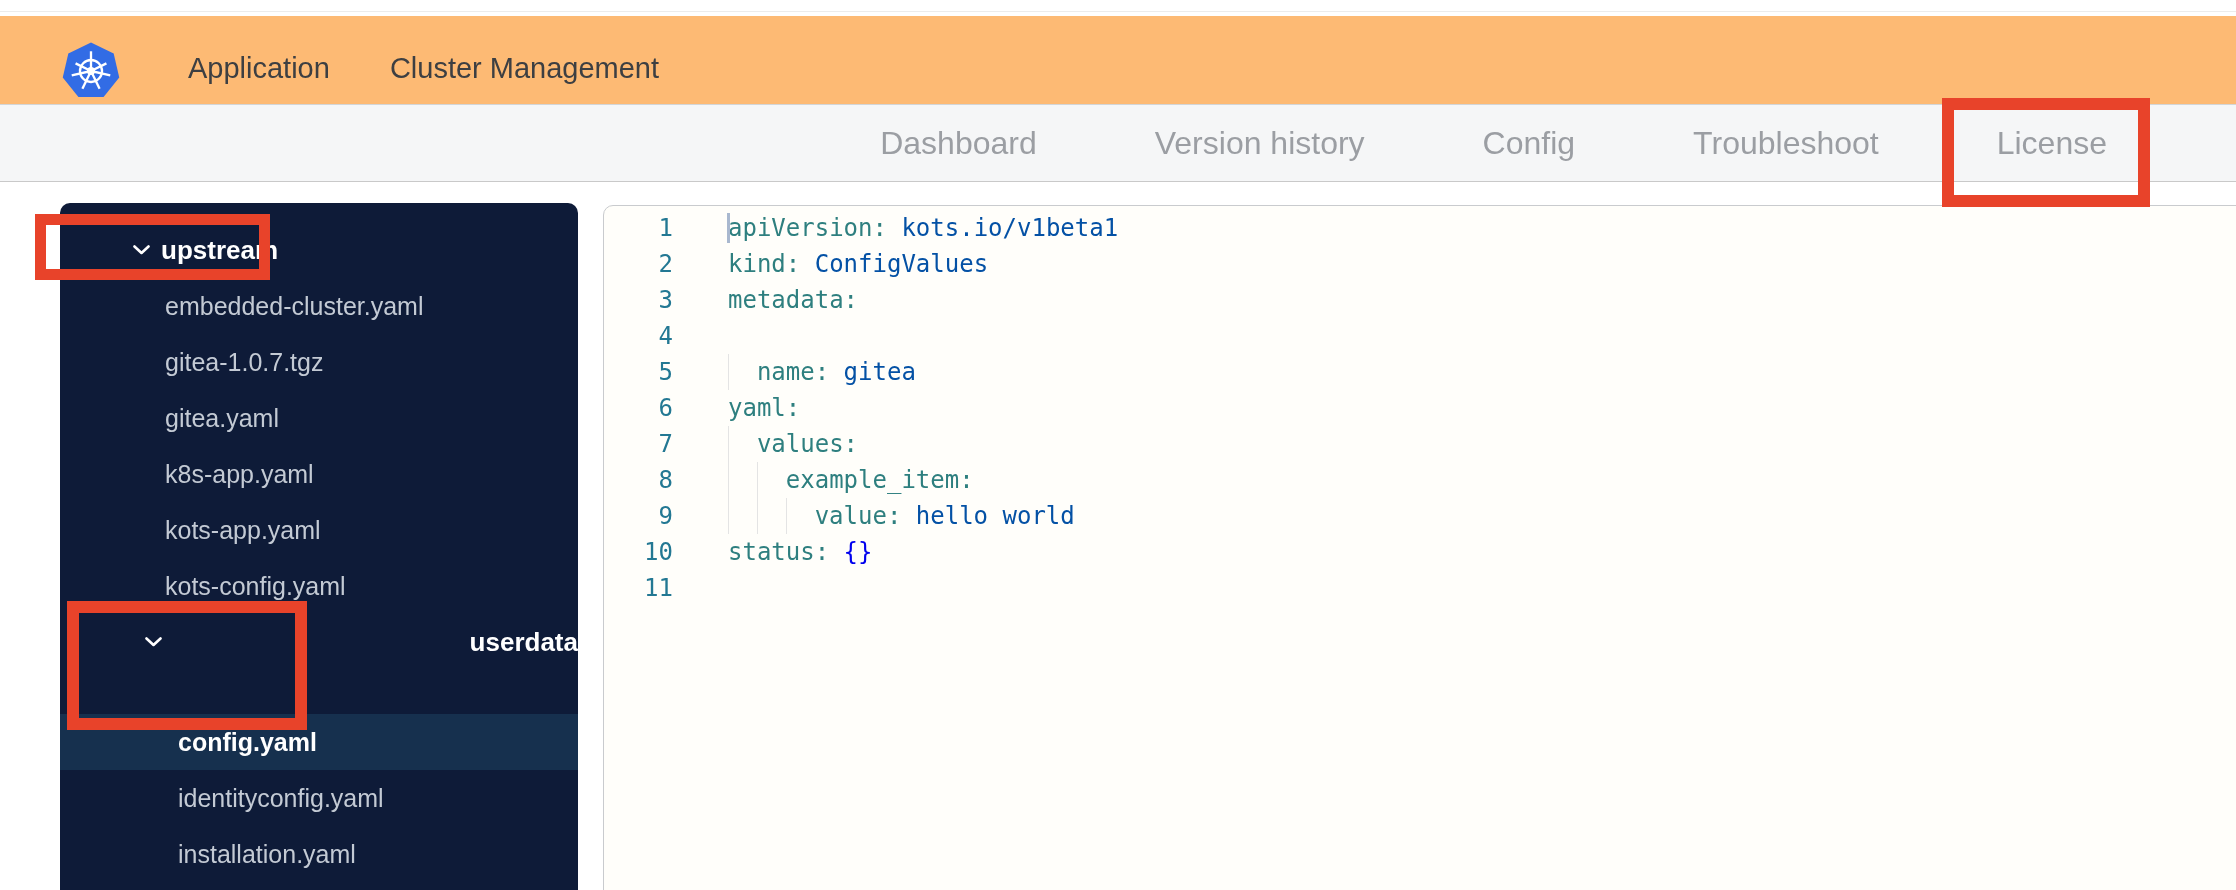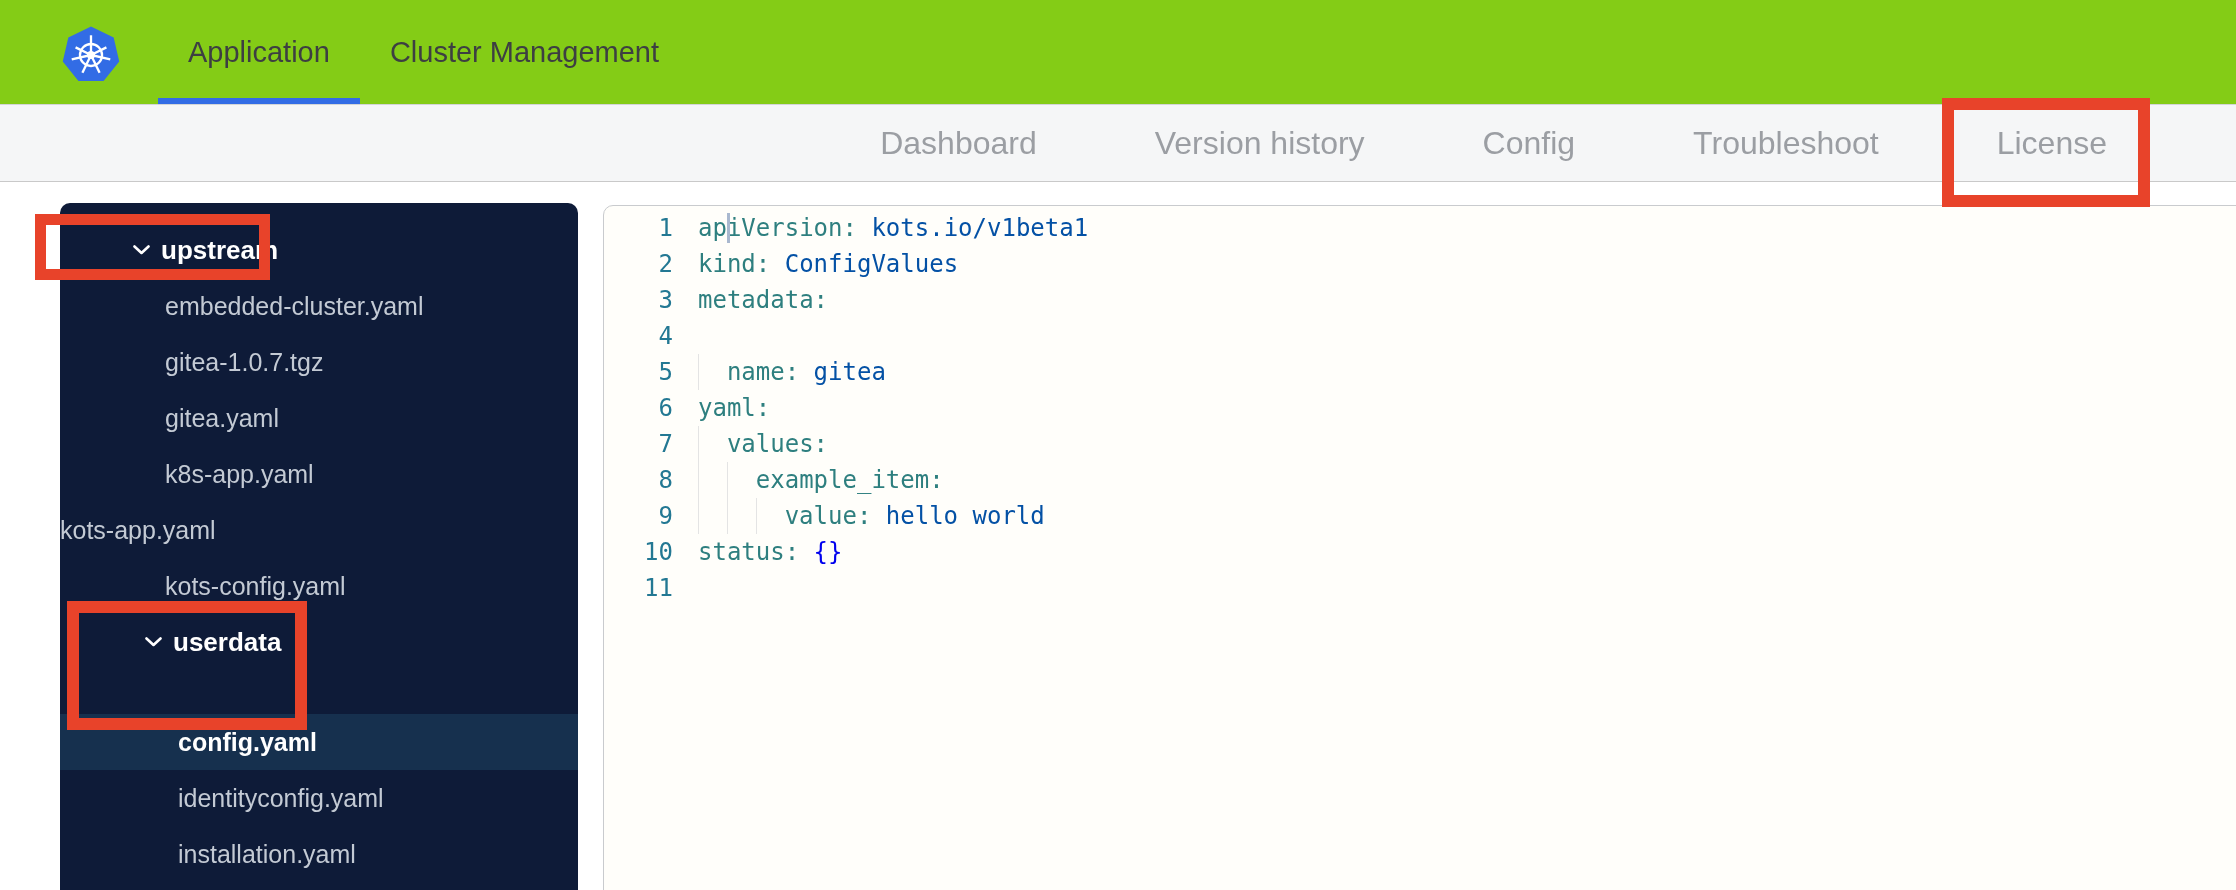--- a/index.html
+++ b/index.html
@@ -8,21 +8,21 @@
     --sidebar_bg:#0e1b38; --sidebar_selected:#16304e; --file_text:#c3cad4; --folder_text:#ffffff;
     --panel_bg:#fffefa; --panel_border:#c9cbce; --line_number:#237893;
     --code_key:#2e7f7f; --code_val:#0451a5; --code_kw:#0000ee; --indent_guide:#e4e4e4; --cursor:#a9b8cf;
   }
   html,body{margin:0;padding:0;background:#ffffff;}
   .screen{position:relative;width:2236px;height:890px;overflow:hidden;background:#fff;
           font-family:"Liberation Sans", sans-serif;}
   .top-hairline{position:absolute;left:0;top:11px;width:100%;height:1px;background:#ececec;}
 
   
-  .header{position:absolute;left:0;top:0;width:100%;height:104px;background:#84cc16;}
+  .header{position:absolute;left:0;top:16px;width:100%;height:104px;background:#fdba74;}
   .logo{position:absolute;left:62px;top:26px;width:58px;height:58px;}
   .top-tabs{position:absolute;left:158px;top:0;height:104px;display:flex;}
   .top-tab{position:relative;height:104px;display:flex;align-items:center;padding:0 30px;
            font-size:29px;color:var(--header_text);cursor:pointer;}
   .top-tab.active::after{content:"";position:absolute;left:0;right:0;bottom:0;height:6px;
            background:var(--k8s_blue);}
 
   
   .subnav{position:absolute;left:0;top:104px;width:100%;height:78px;background:var(--subnav_bg);
           border-top:1px solid #d3d5d7;border-bottom:1px solid #c9c9c9;box-sizing:border-box;
@@ -41,21 +41,21 @@
   .tree-row.folder{font-weight:bold;font-size:26px;color:var(--folder_text);}
   .tree-row.selected{background:var(--sidebar_selected);color:#fff;font-weight:bold;margin-top:44px;}
   .tree-row .chev{margin-right:11px;display:inline-flex;}
 
   
   .editor{position:absolute;left:603px;top:205px;width:1660px;height:700px;background:var(--panel_bg);
           border:1px solid var(--panel_border);border-radius:10px 0 0 0;box-sizing:border-box;
           padding-top:4px;font-family:"DejaVu Sans Mono","Liberation Mono",monospace;font-size:24px;}
   .line{position:relative;height:36px;line-height:36px;white-space:pre;display:flex;}
   .ln{display:inline-block;width:69px;text-align:right;color:var(--line_number);flex:0 0 69px;}
-  .body{margin-left:25px;display:inline-block;}
+  .body{margin-left:55px;display:inline-block;}
   .ind{display:inline-block;width:2ch;border-left:1px solid var(--indent_guide);height:36px;
        vertical-align:top;box-sizing:border-box;}
   .tok-key{color:var(--code_key);}
   .tok-val{color:var(--code_val);}
   .tok-kw{color:var(--code_kw);}
   .caret{position:absolute;left:123px;top:3px;width:3px;height:30px;background:var(--cursor);}
 
   
   .anno{position:absolute;border:12px solid var(--annotation_red);box-sizing:border-box;z-index:20;
         pointer-events:none;}
@@ -126,27 +126,27 @@
       </div>
       <div class="tree-row file" style="padding-left: 105px;">
         <span>gitea-1.0.7.tgz</span>
       </div>
       <div class="tree-row file" style="padding-left: 105px; text-align: right;">
         <span>gitea.yaml</span>
       </div>
       <div class="tree-row file" style="padding-left: 105px;">
         <span>k8s-app.yaml</span>
       </div>
-      <div class="tree-row file" style="">
+      <div class="tree-row file" style="padding-left: 105px;">
         <span>kots-app.yaml</span>
       </div>
       <div class="tree-row file" style="padding-left: 105px;">
         <span>kots-config.yaml</span>
       </div>
-      <div class="tree-row folder" style="padding-left: 85px;">
+      <div class="tree-row folder" style="padding-left: 85px; justify-content: space-between;">
         <span class="chev">
           <svg width="17" height="10" viewBox="0 0 17 10">
             <polyline points="1.5,1.5 8.5,8 15.5,1.5" fill="none" stroke="#ffffff" stroke-width="2.6" stroke-linecap="round" stroke-linejoin="round"></polyline>
           </svg>
         </span>
         <span>userdata</span>
       </div>
       <div class="tree-row file selected" style="padding-left: 118px;">
         <span>config.yaml</span>
       </div>

